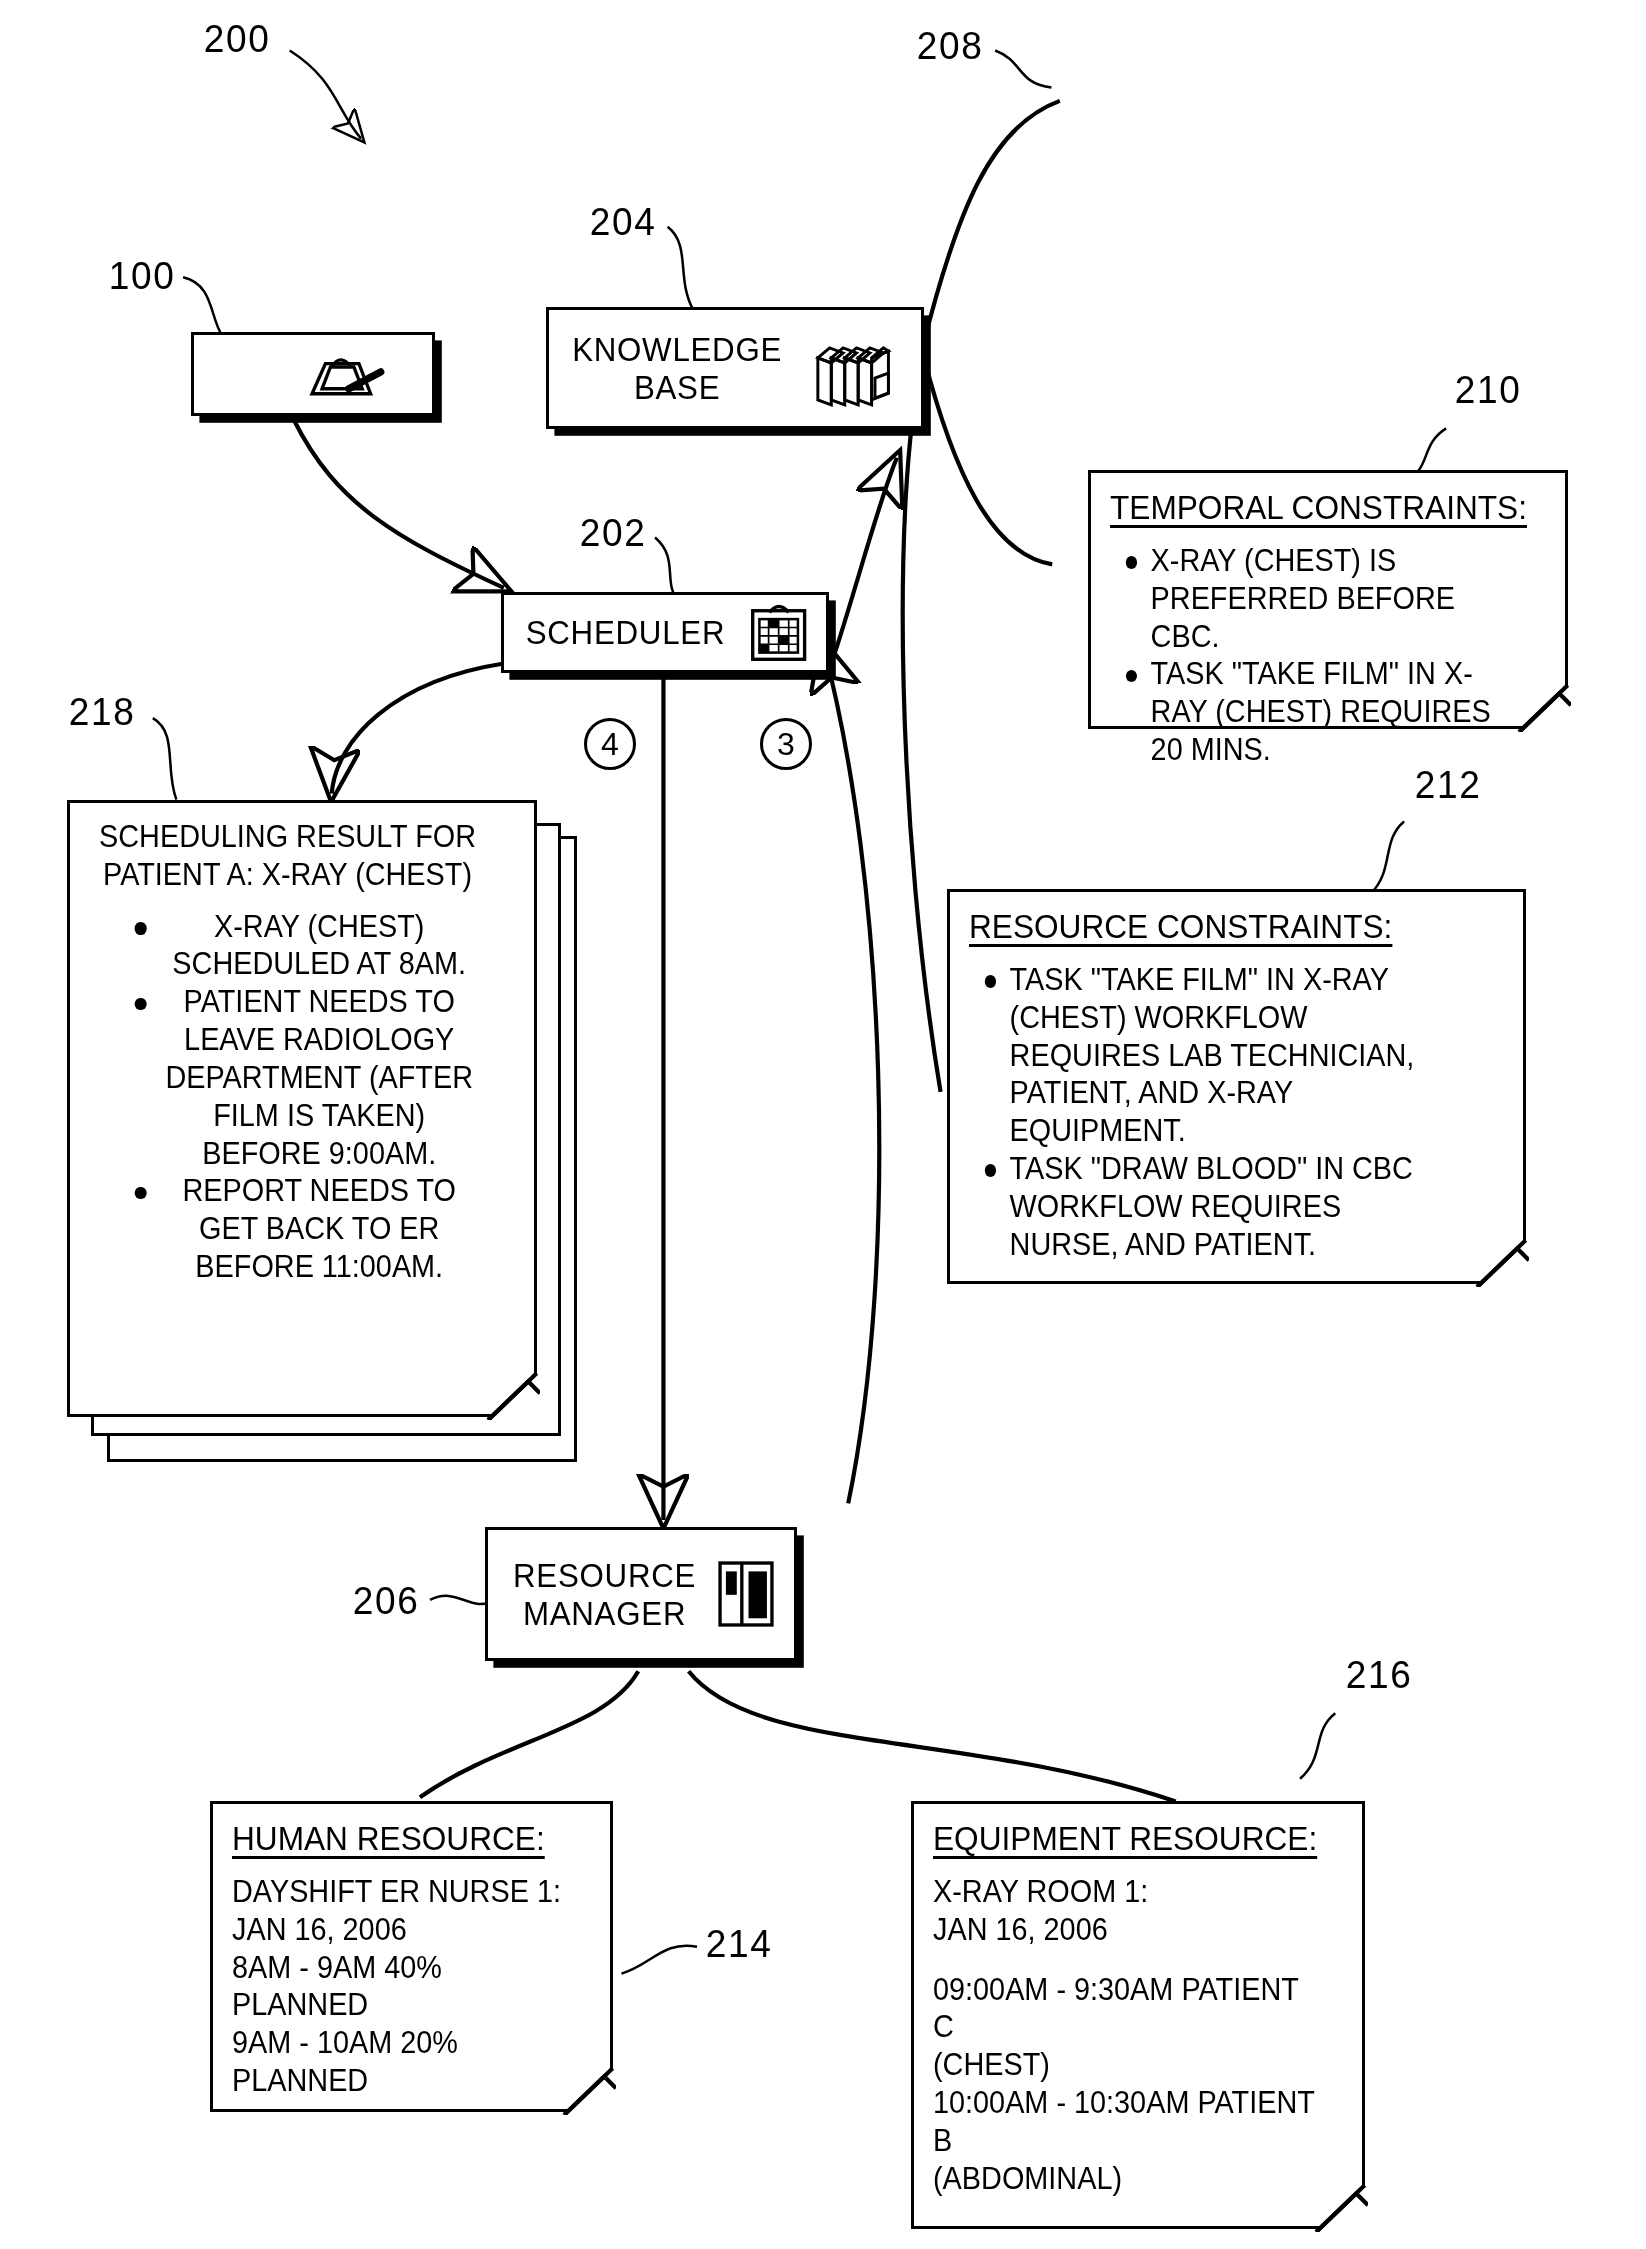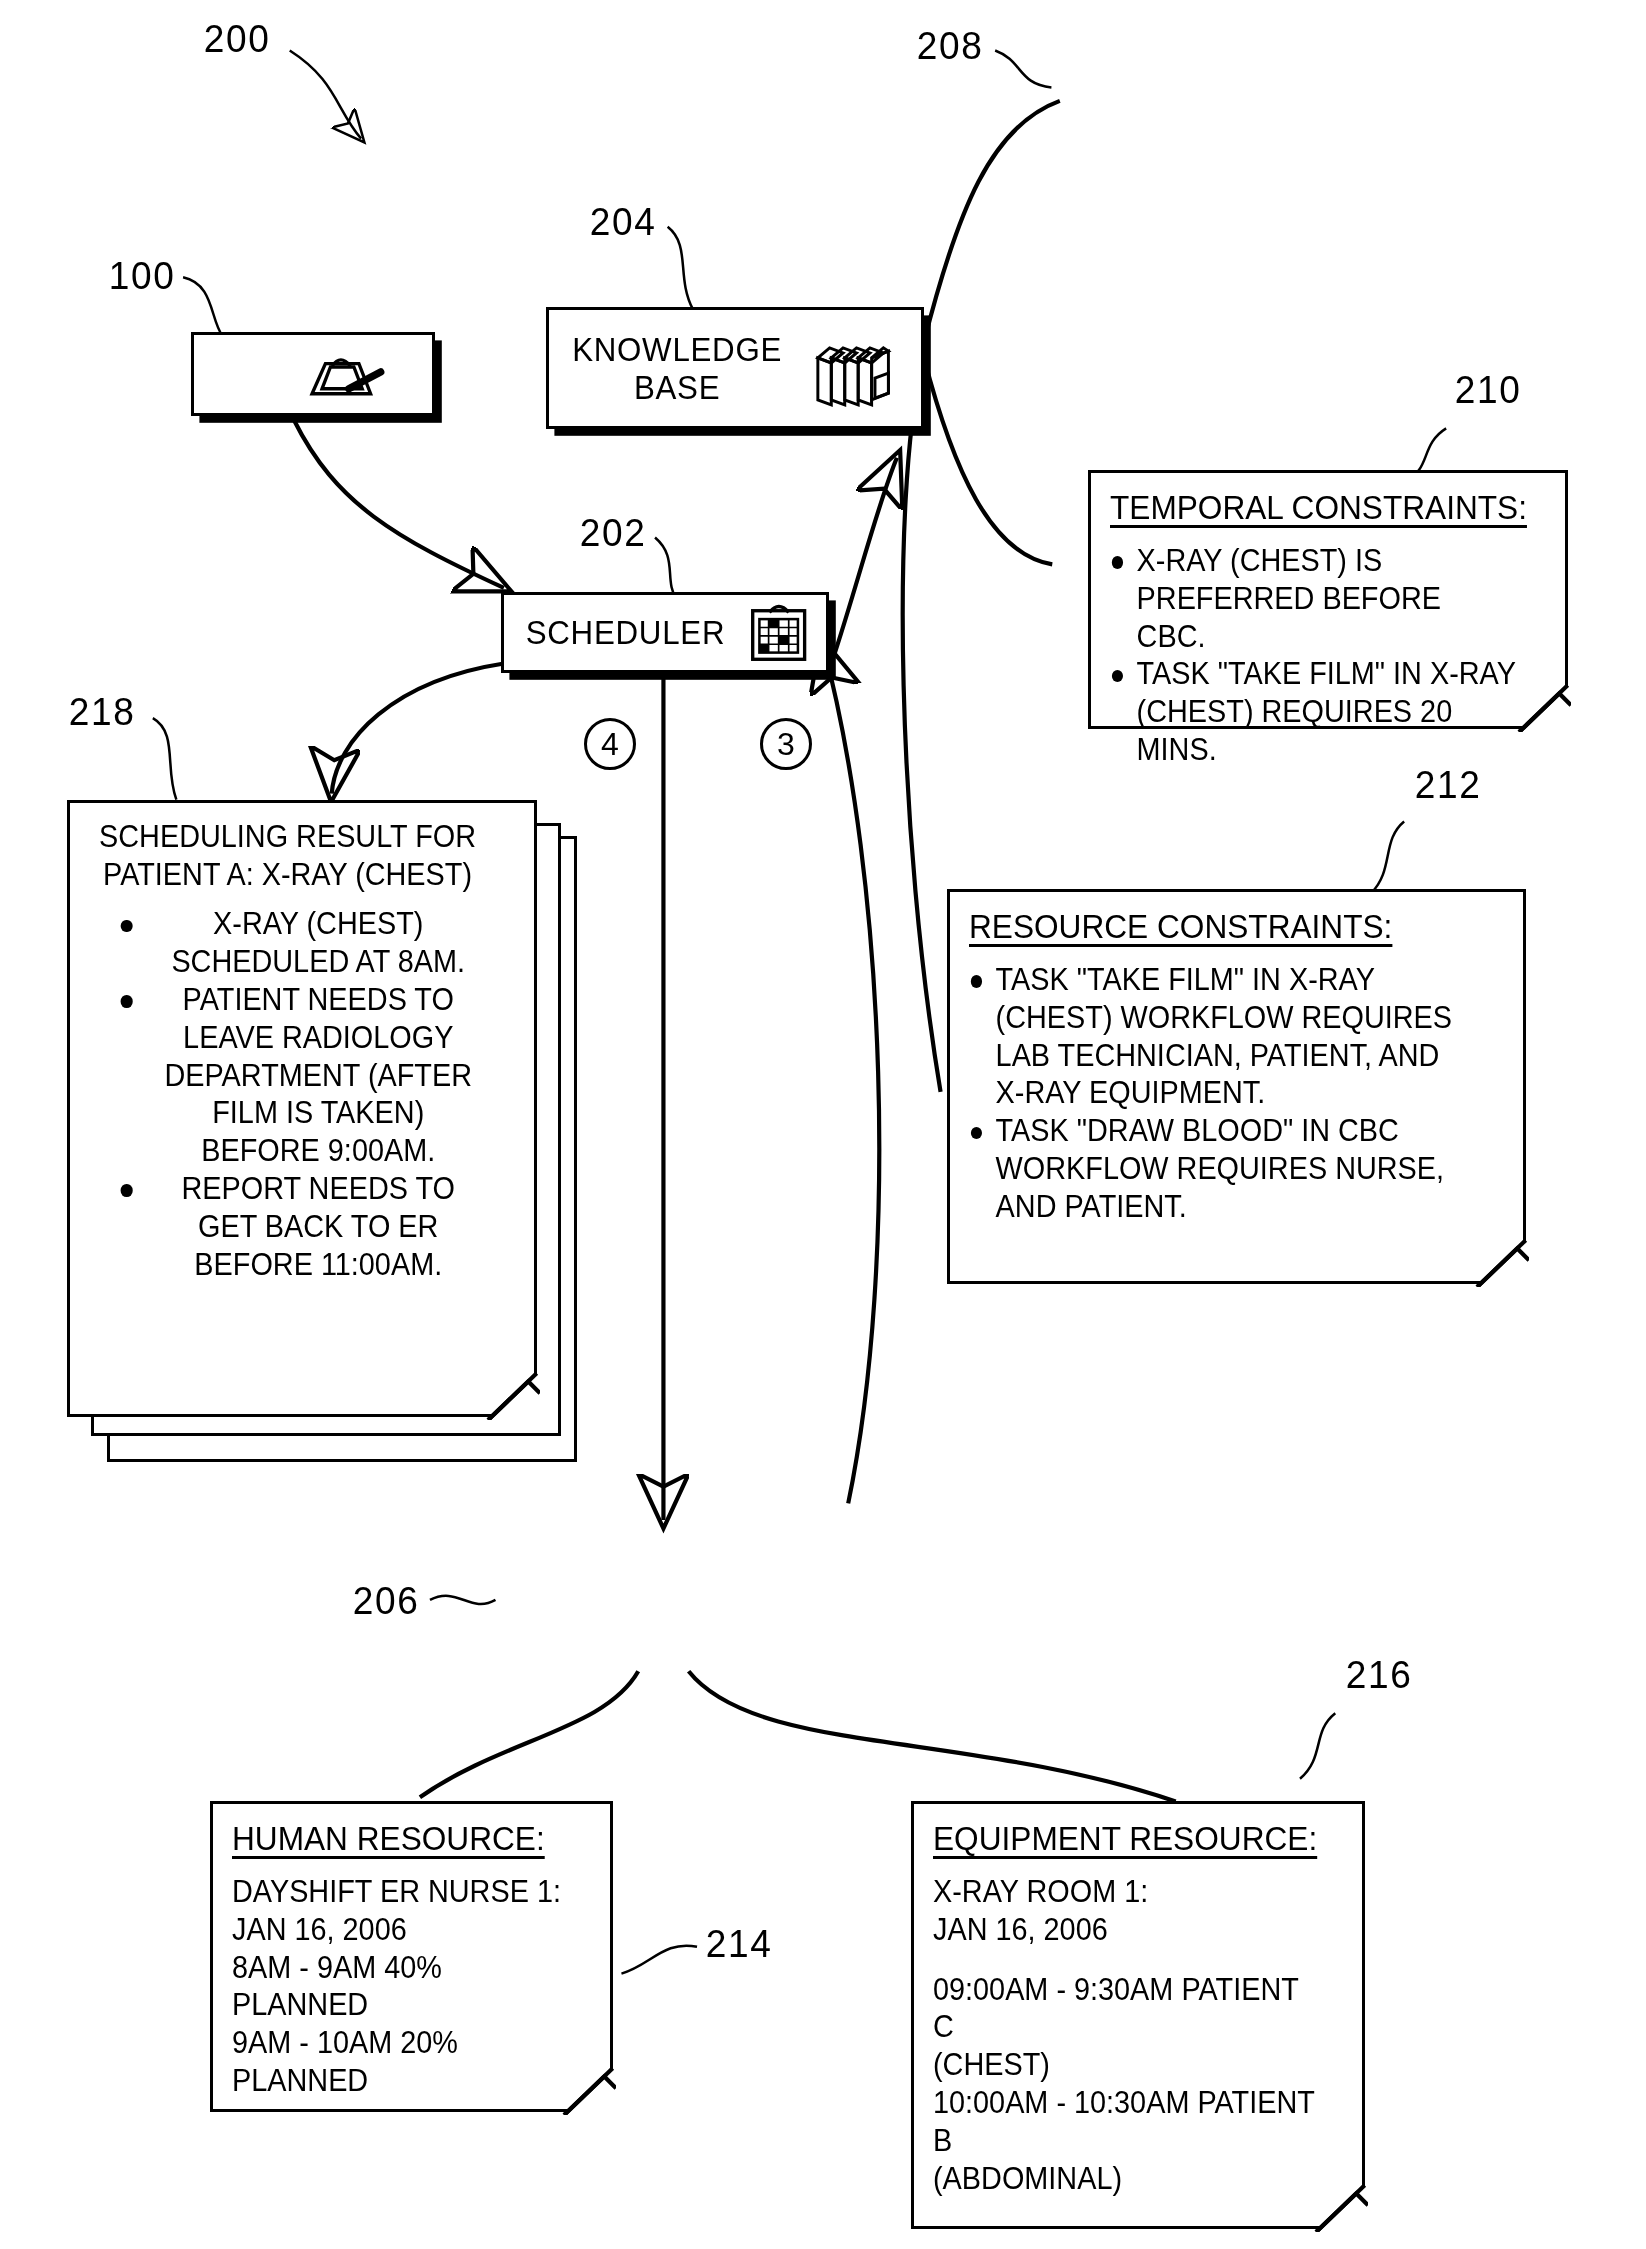--- a/index.html
+++ b/index.html
@@ -54,21 +54,21 @@
     transform:scaleX(0.93);
     transform-origin:left center;
   }
   .note .line{
     font-size:31px;
     line-height:1.22;
     transform:scaleX(0.93);
     transform-origin:left center;
   }
   .note ul{
-    margin:0;
+    margin:14px;
     padding:0;
     list-style:none;
   }
   .note ul li{
     font-size:31px;
     line-height:1.22;
     position:relative;
     padding-left:28.6px;
     transform:scaleX(0.93);
     transform-origin:left center;
@@ -247,20 +247,32 @@
           <line x1="39" y1="24" x2="39" y2="64"></line>
           <line x1="51" y1="24" x2="51" y2="64"></line>
         </g>
         <rect x="27" y="24" width="12" height="10" fill="#000"></rect>
         <rect x="39" y="44" width="12" height="10" fill="#000"></rect>
         <rect x="16" y="54" width="11" height="10" fill="#000"></rect>
       </svg>
     </span>
   </div>
 
+  <div class="proc-box" style="left:485px;top:1527px;width:312px;height:134px;">
+    <span class="proc-label" style="margin-right:11.8px;">RESOURCE
+MANAGER</span>
+    <span>
+      <svg class="icon-svg" width="62" height="72" viewBox="0 0 74 86">
+        <rect x="6" y="6" width="62" height="74" fill="none" stroke="#000" stroke-width="4"></rect>
+        <line x1="32" y1="6" x2="32" y2="80" stroke="#000" stroke-width="4"></line>
+        <rect x="13" y="16" width="13" height="28" fill="#000"></rect>
+        <rect x="40" y="16" width="22" height="56" fill="#000"></rect>
+      </svg>
+    </span>
+  </div>
 
 
   <div class="note" style="left:1088px;top:470px;width:480px;height:259px;">
     <div class="note-title">TEMPORAL CONSTRAINTS:</div>
     <ul>
       <li>X-RAY (CHEST) IS PREFERRED BEFORE CBC.</li>
       <li>TASK "TAKE FILM" IN X-RAY (CHEST) REQUIRES 20 MINS.</li>
     </ul>
     <span class="dogear">
       <svg width="77" height="77" viewBox="0 0 92 92">

